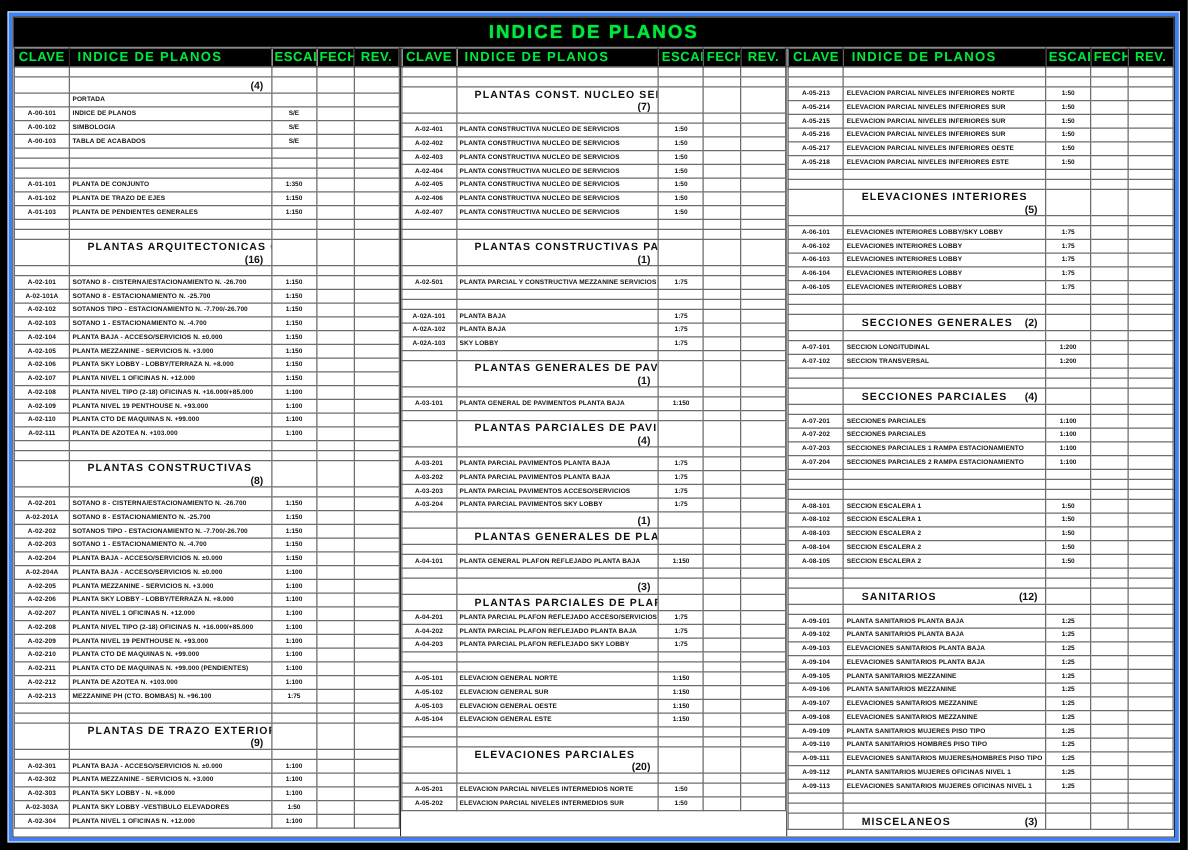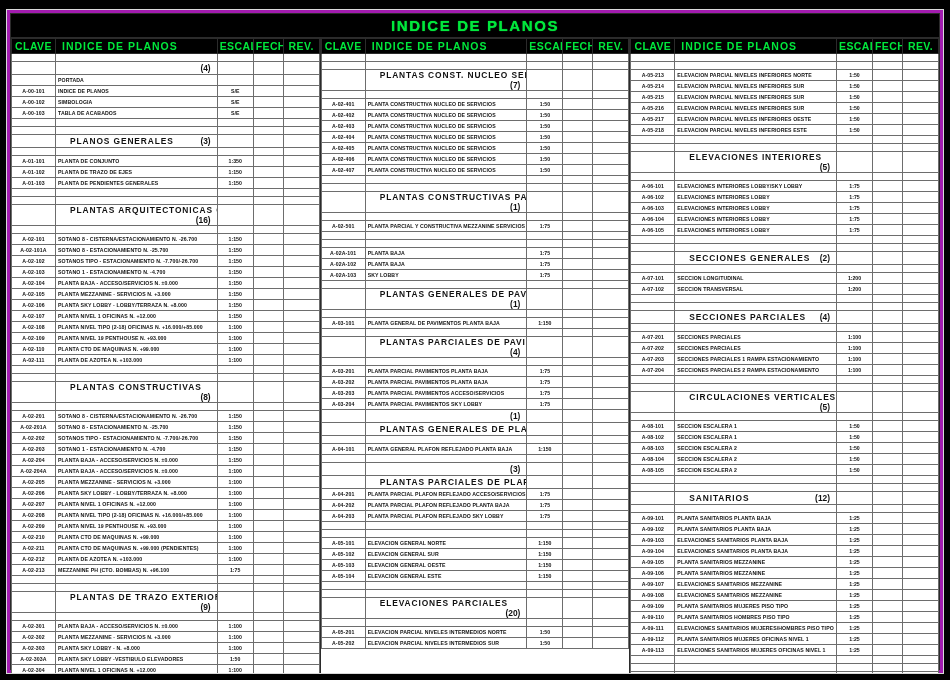--- a/index.html
+++ b/index.html
@@ -11,21 +11,21 @@
   }
   #sheet{
     position:relative;width:950px;height:680px;
     background:#000;
     box-sizing:border-box;
   }
   
   #frame{
     position:absolute;left:6px;top:9px;right:6px;bottom:6px;
     border:1px solid #d8d8d8;
-    background:#a21caf;
+    background:#3b82f6;
     box-sizing:border-box;
     overflow:hidden;
   }
   #inner{
     position:absolute;left:3px;top:3px;right:3px;bottom:3px;
     border:1px solid #2b2b2b;
     background:#fff;
     box-sizing:border-box;
     display:flex;flex-direction:column;
   }
@@ -193,27 +193,20 @@
                   <td class="fec"></td>
                   <td class="rev"></td>
                 </tr>
                 <tr class="blank">
                   <td class="clave"></td>
                   <td class="desc"></td>
                   <td class="esc"></td>
                   <td class="fec"></td>
                   <td class="rev"></td>
                 </tr>
-                <tr class="section">
-                  <td class="clave"></td>
-                  <td class="desc">PLANOS  GENERALES<span class="cnt">(3)</span></td>
-                  <td class="esc"></td>
-                  <td class="fec"></td>
-                  <td class="rev"></td>
-                </tr>
                 <tr class="blank">
                   <td class="clave"></td>
                   <td class="desc"></td>
                   <td class="esc"></td>
                   <td class="fec"></td>
                   <td class="rev"></td>
                 </tr>
                 <tr class="item">
                   <td class="clave">A-01-101</td>
                   <td class="desc">PLANTA DE CONJUNTO</td>
@@ -1193,27 +1186,20 @@
                   <td class="fec"></td>
                   <td class="rev"></td>
                 </tr>
                 <tr class="blank">
                   <td class="clave"></td>
                   <td class="desc"></td>
                   <td class="esc"></td>
                   <td class="fec"></td>
                   <td class="rev"></td>
                 </tr>
-                <tr class="section">
-                  <td class="clave"></td>
-                  <td class="desc">CIRCULACIONES  VERTICALES<span class="cnt">(5)</span></td>
-                  <td class="esc"></td>
-                  <td class="fec"></td>
-                  <td class="rev"></td>
-                </tr>
                 <tr class="blank">
                   <td class="clave"></td>
                   <td class="desc"></td>
                   <td class="esc"></td>
                   <td class="fec"></td>
                   <td class="rev"></td>
                 </tr>
                 <tr class="item">
                   <td class="clave">A-08-101</td>
                   <td class="desc">SECCION ESCALERA 1</td>

